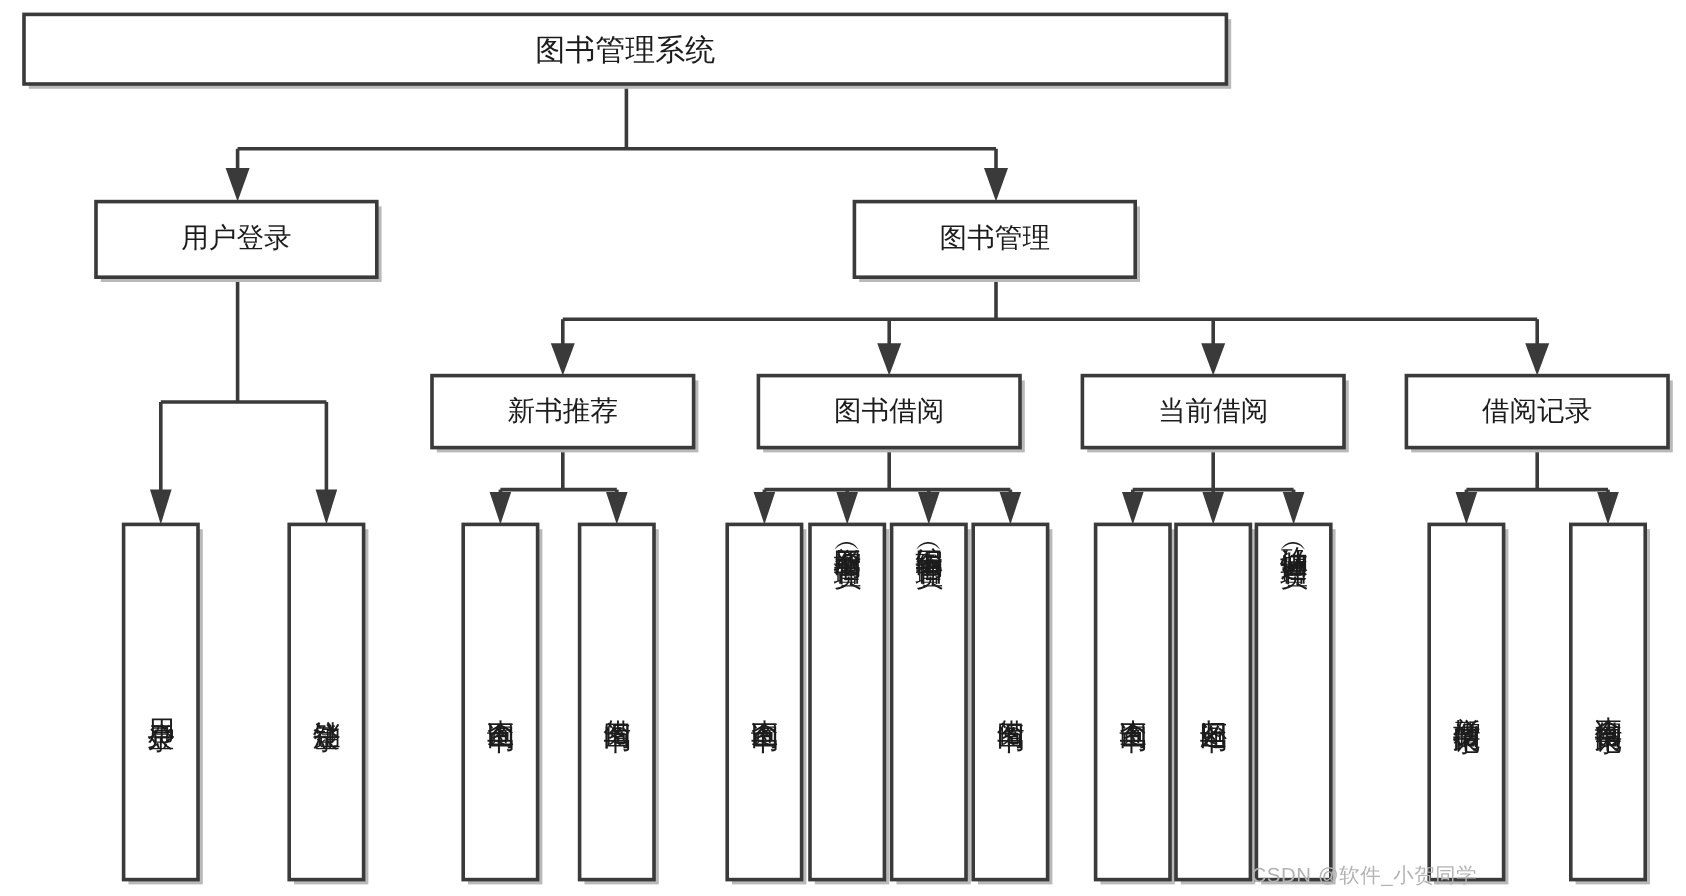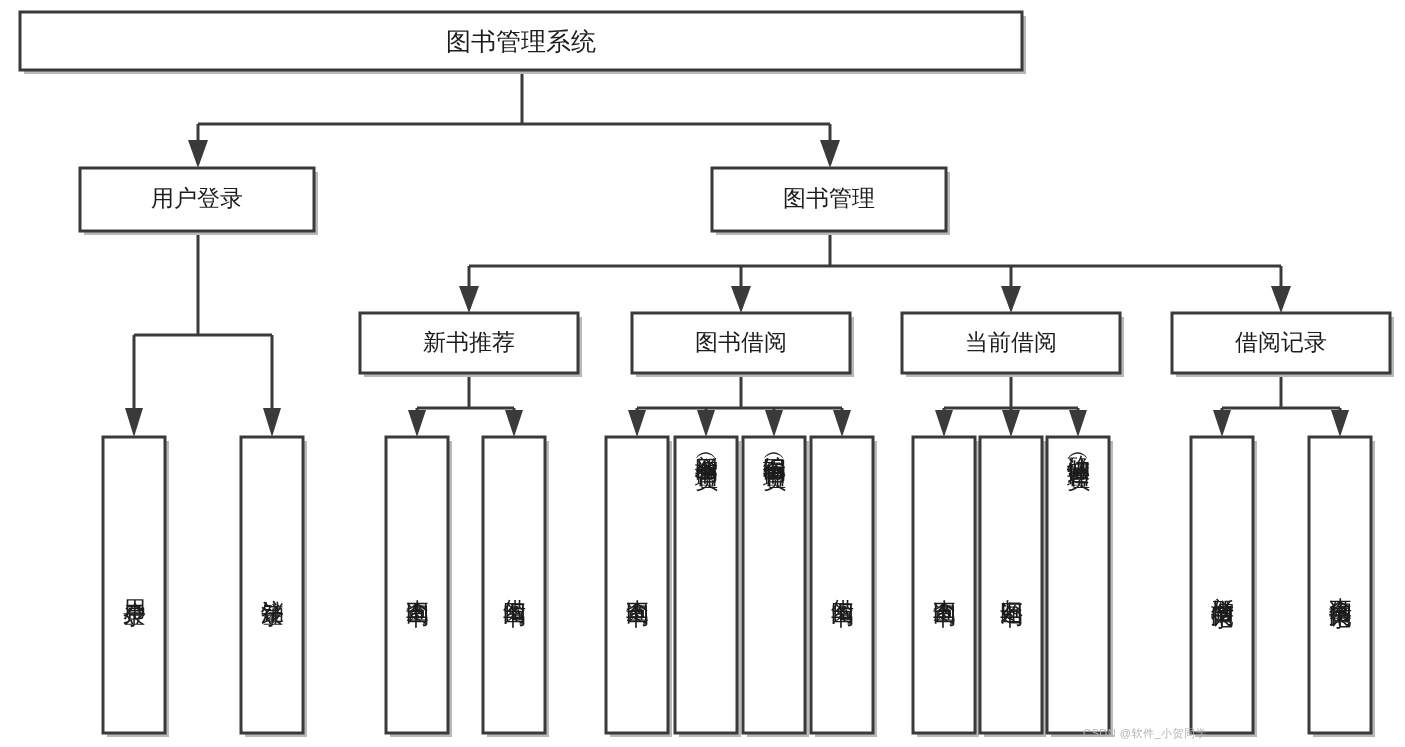--- a/index.html
+++ b/index.html
@@ -70,24 +70,24 @@
     text-orientation: upright;
     font-family: "Liberation Sans", "DejaVu Sans", sans-serif;
     font-size: 23px;
     line-height: 1.12;
     color: #1c1c1c;
     letter-spacing: 2px;
     white-space: nowrap;
   }
   #watermark {
     position: absolute;
-    right: 24px;
+    right: 0;
     bottom: 6px;
     font-family: "Liberation Sans", "DejaVu Sans", sans-serif;
-    font-size: 11px;
+    font-size: 17px;
     color: #b3b3b3;
     letter-spacing: 0.5px;
     white-space: nowrap;
   }
 </style>
 </head>
 <body>
 
 <div id="diagram-root">
 

